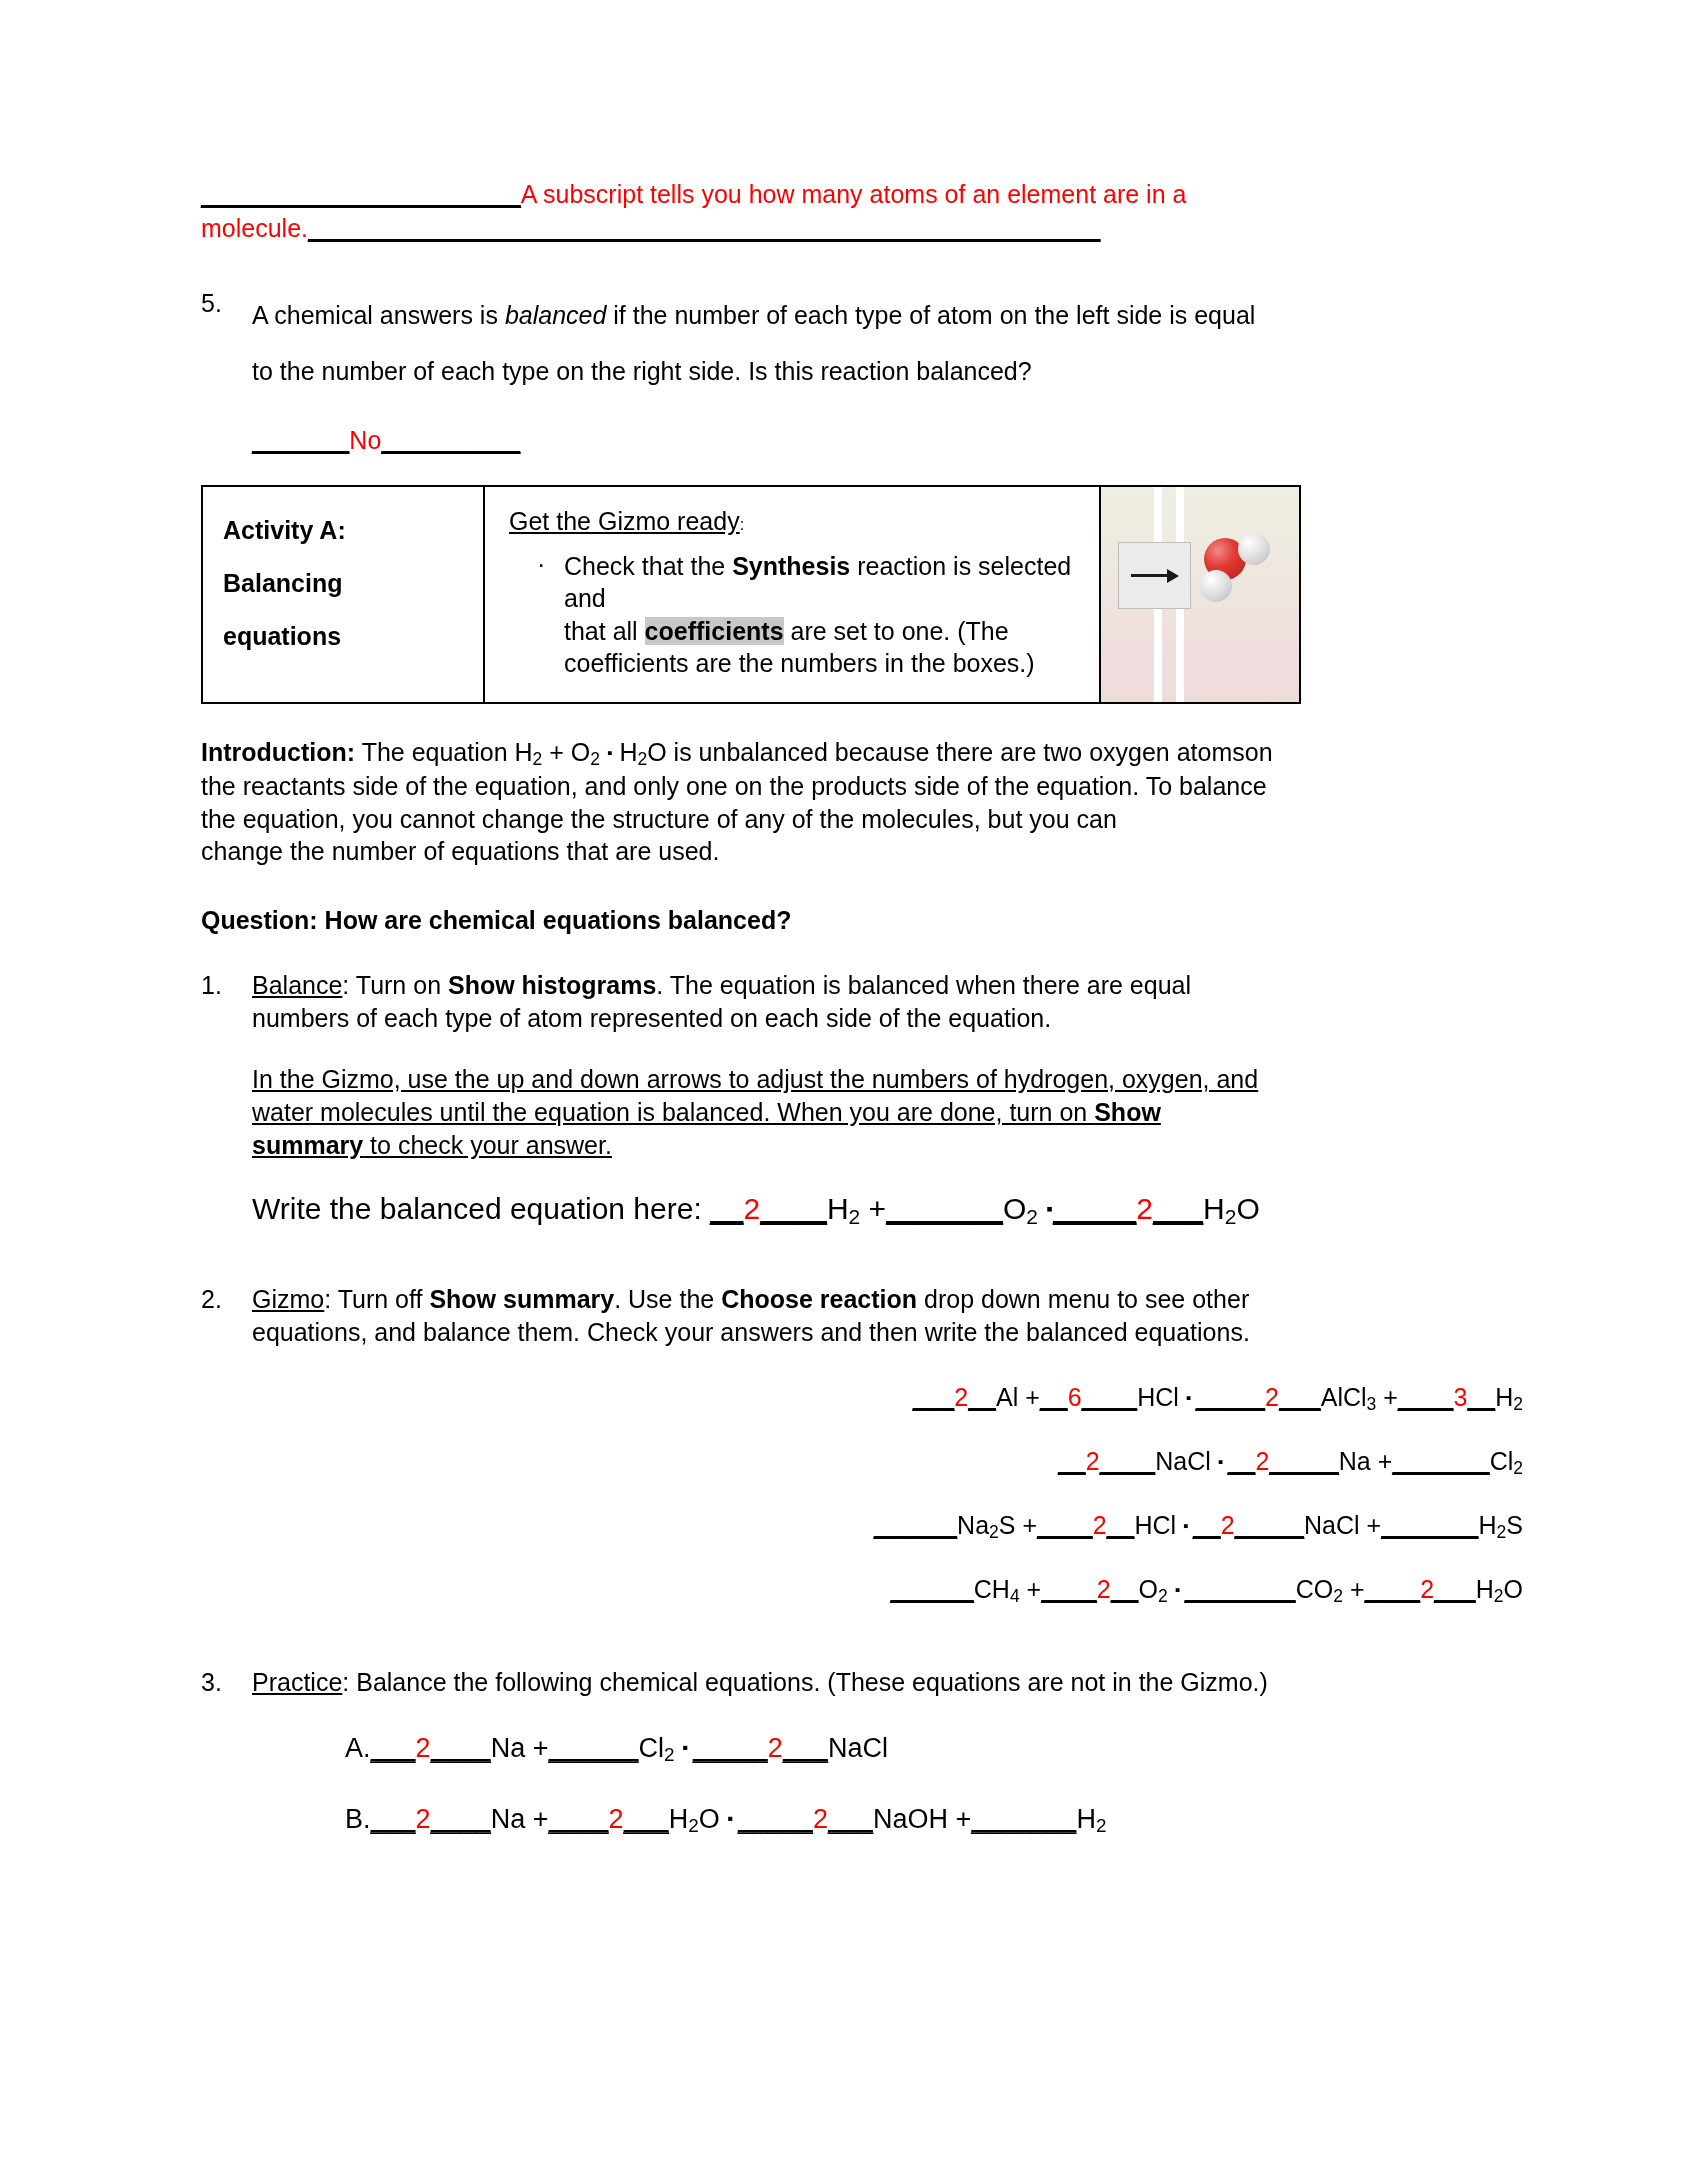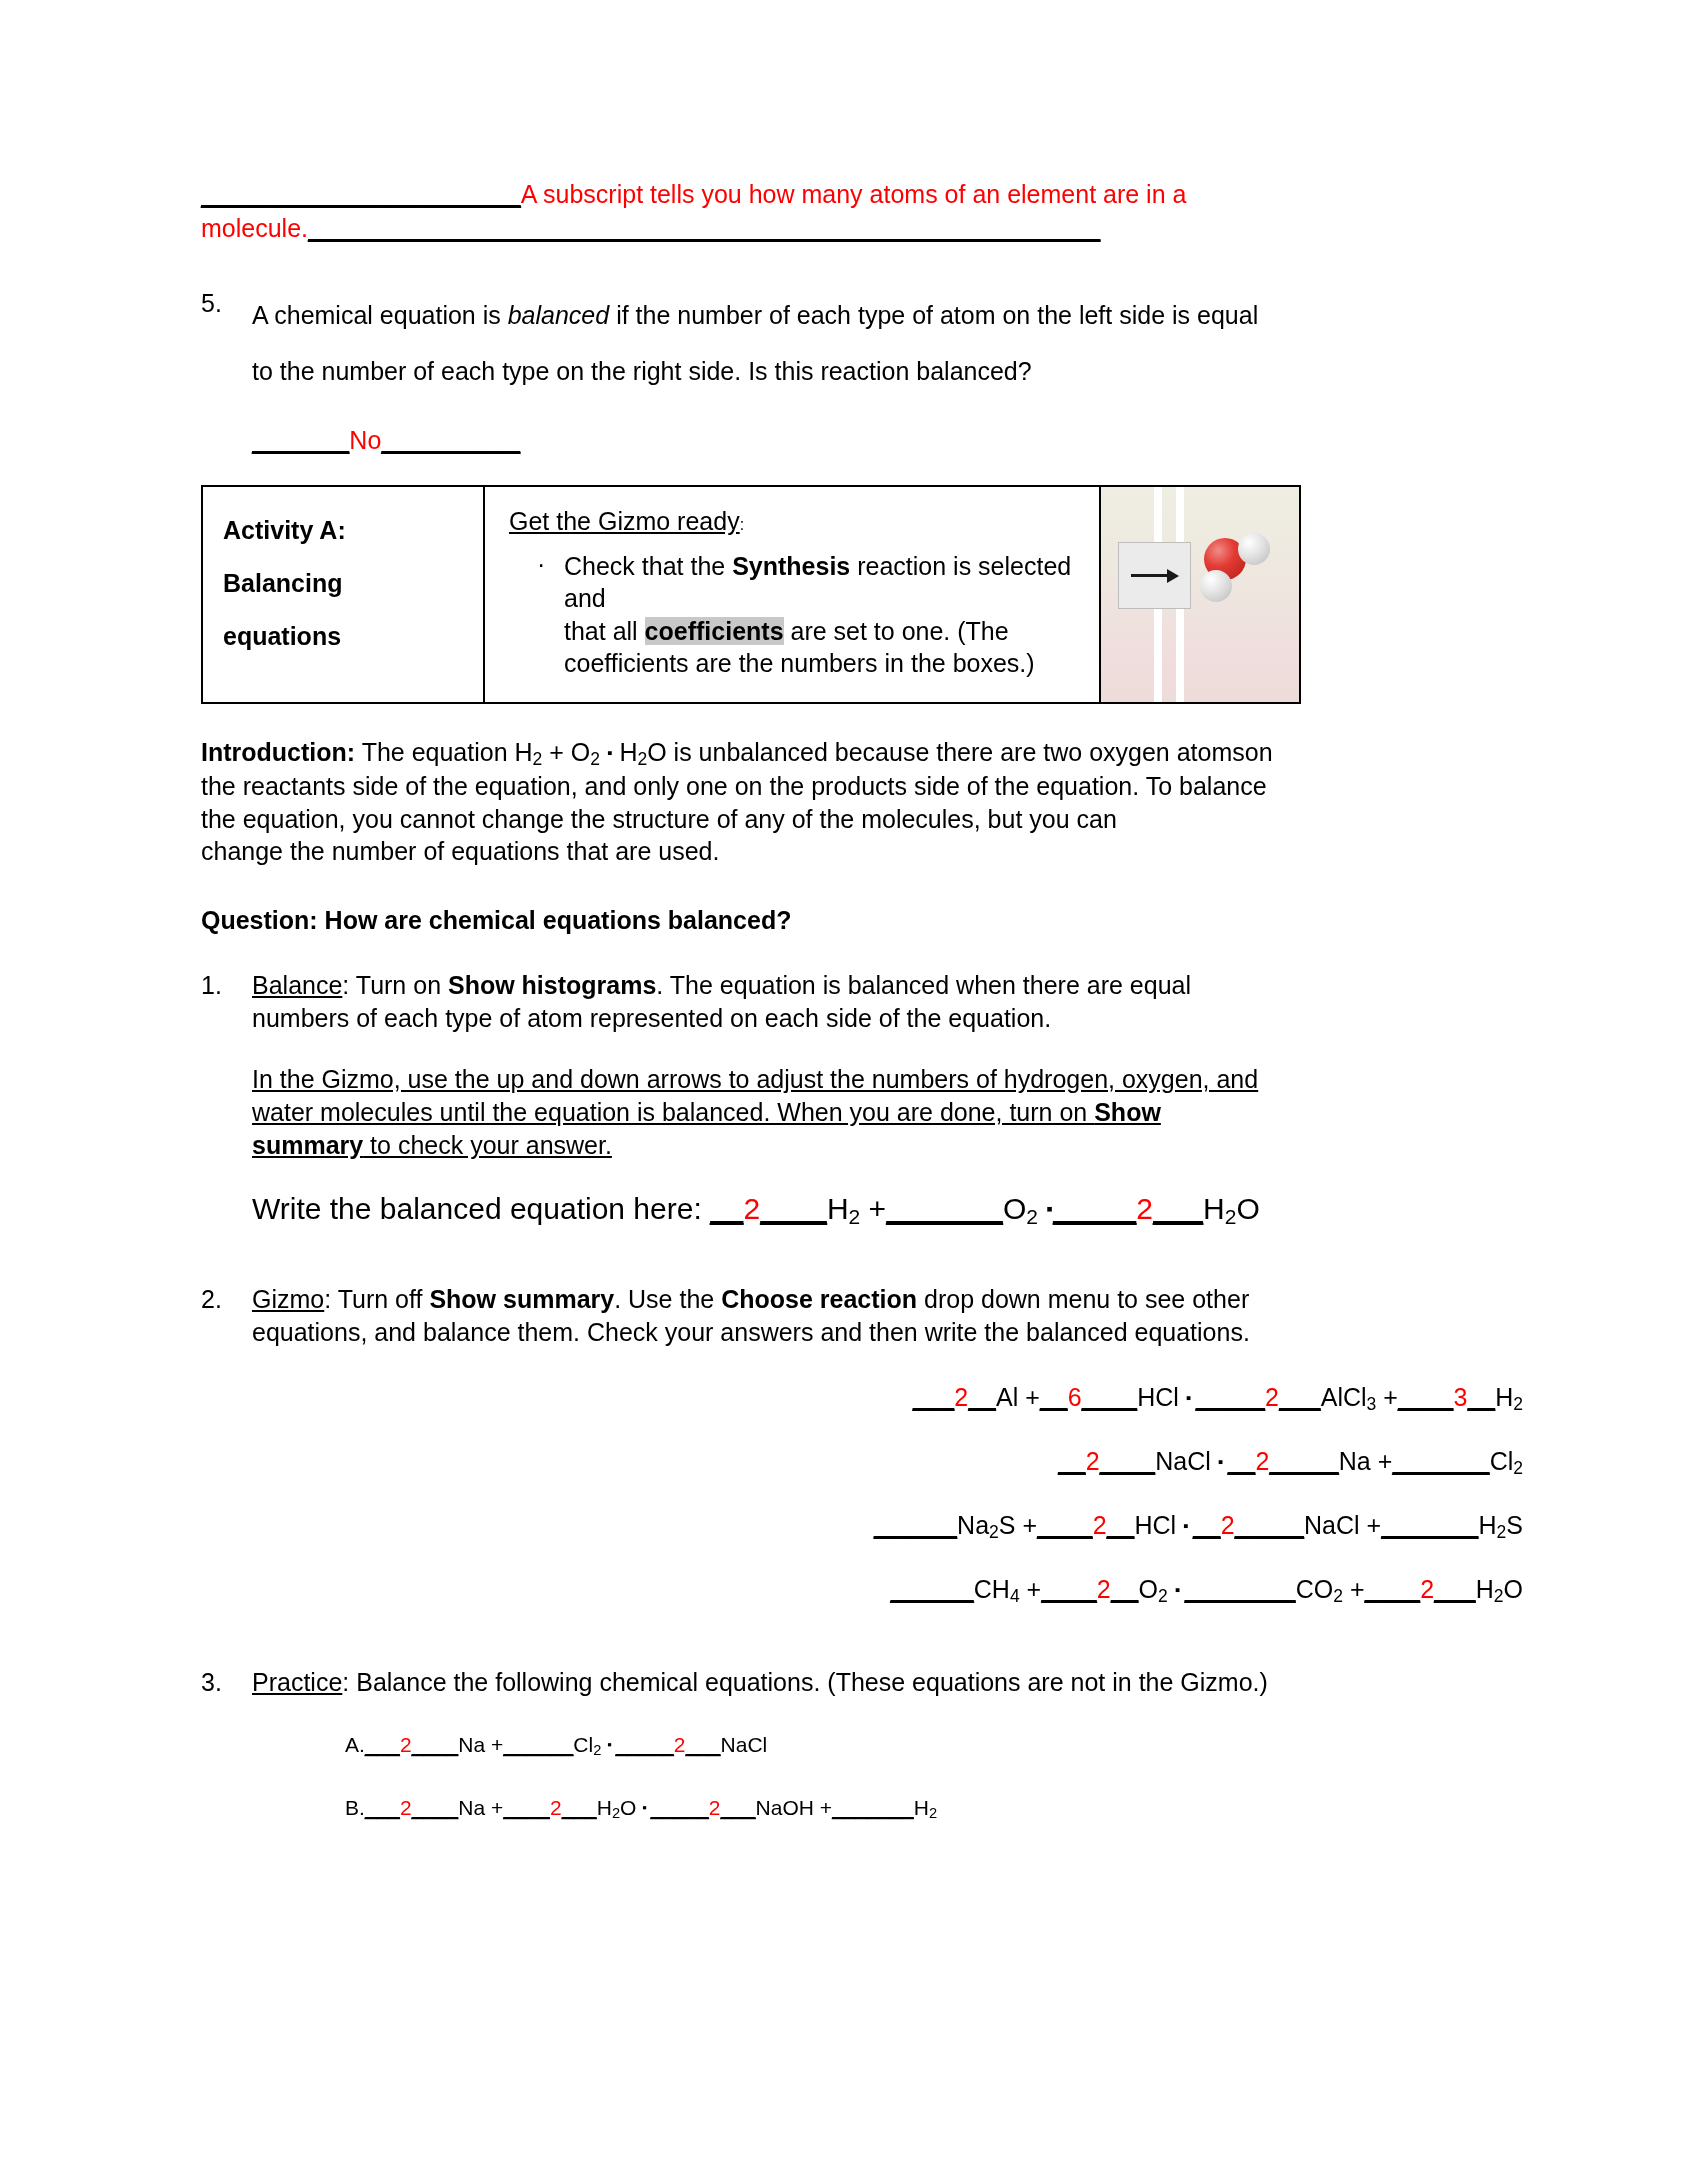--- a/index.html
+++ b/index.html
@@ -168,38 +168,38 @@
 
   .sec { margin-top: 34px; }
   .sec-sub { margin-top: 28px; margin-left: 51px; font-size: 25px; line-height: 1.32; text-decoration: underline; }
   .eqline { margin-top: 30px; margin-left: 51px; font-size: 30px; }
 
   .eqgroup { margin-top: 34px; margin-left: 134px; text-align: right; }
   .eqgroup .eq { font-size: 25px; margin-bottom: 32px; white-space: nowrap; }
   .eqgroup .eq:last-child { margin-bottom: 0; }
 
   .eqgroup2 { margin-top: 34px; margin-left: 144px; }
-  .eqgroup2 .eq { font-size: 21px; margin-bottom: 38px; white-space: nowrap; }
+  .eqgroup2 .eq { font-size: 27px; margin-bottom: 38px; white-space: nowrap; }
   .eqgroup2 .eq:last-child { margin-bottom: 0; }
 </style>
 </head>
 <body>
 
 <div class="page">
  <div class="content">
 
   <div class="top-answer">
     <span class="lead">_______________________</span><span class="red">A subscript tells you how many atoms of an element are in a</span><br>
     <span class="red">molecule.</span><span class="lead">_________________________________________________________</span>
   </div>
 
   <div class="qrow q5">
     <div class="qnum">5.</div>
     <div class="qbody">
-      <span>A chemical equation is </span><span class="i">balanced</span><span> if the number of each type of atom on the left side is equal</span><br>
+      <span>A chemical answers is </span><span class="i">balanced</span><span> if the number of each type of atom on the left side is equal</span><br>
       <span>to the number of each type on the right side. Is this reaction balanced?</span>
     </div>
   </div>
   <div class="answer-line">
     <span class="blank">_______</span><span class="red">No</span><span class="blank">__________</span>
   </div>
 
   <div class="activity">
     <div class="activity-left">
       <div>Activity A:</div>

